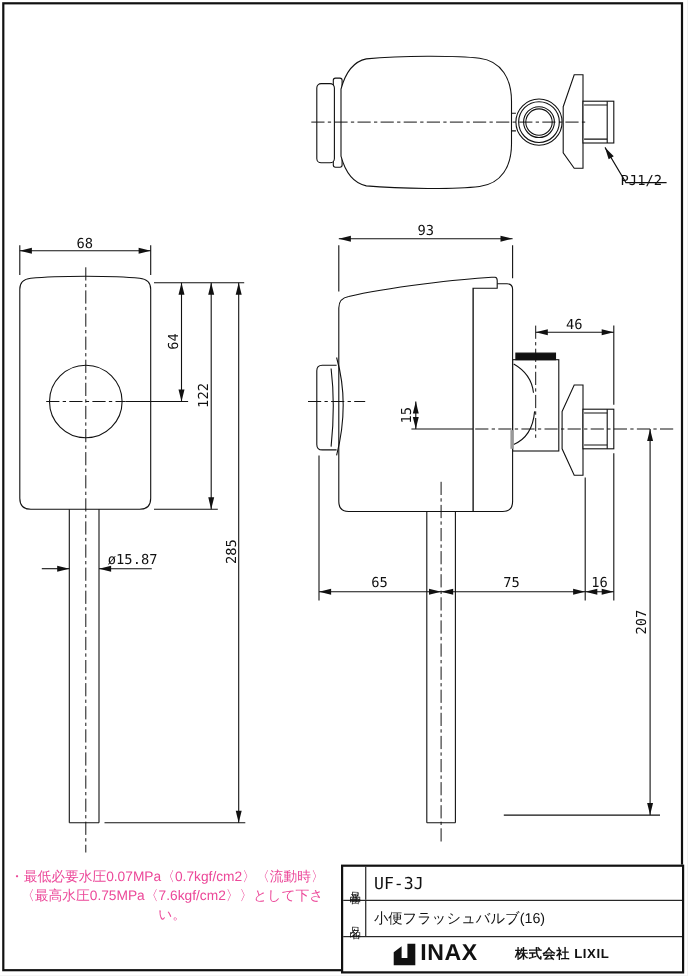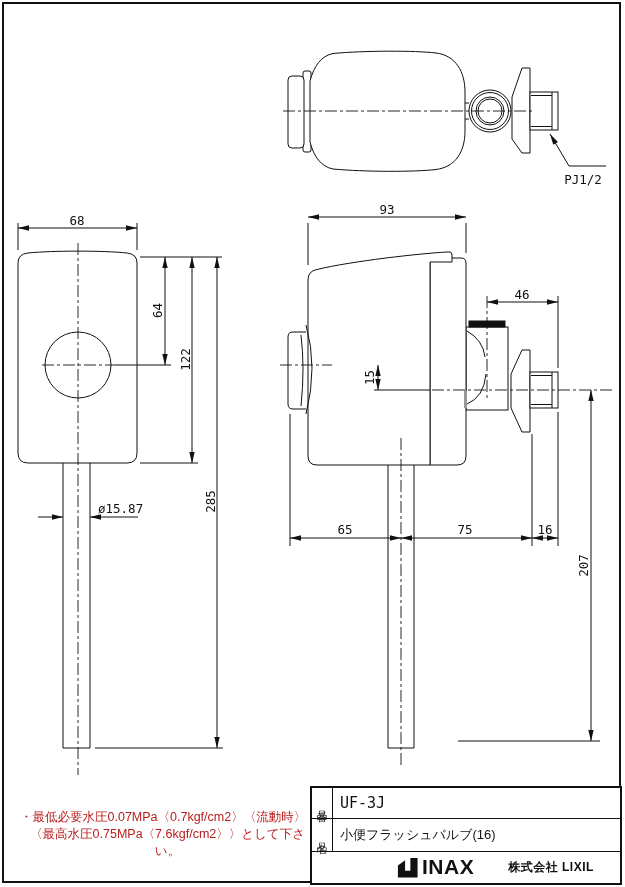--- a/index.html
+++ b/index.html
@@ -9,22 +9,22 @@
   }
   .frame{position:absolute;left:2px;top:2px;width:619px;height:881px;border:2px solid #111;box-sizing:border-box;}
   svg.linework{position:absolute;left:0;top:0;}
   .dim{
     position:absolute;font-family:"DejaVu Sans Mono","Liberation Mono",monospace;
     font-size:12.5px;line-height:15px;color:#111;text-align:center;white-space:nowrap;
   }
   .rot{transform:rotate(-90deg);transform-origin:center center;}
   .left-align{text-align:left;}
   .notes{
-    position:absolute;left:20px;top:789px;width:288px;
-    font-size:12.5px;line-height:17px;color:#b91c1c;letter-spacing:0px;margin-top:20px;
+    position:absolute;left:9px;top:789px;width:288px;
+    font-size:12.5px;line-height:17px;color:#ec4899;letter-spacing:0px;
   }
   .note-line2{padding-left:7px;text-align:center;}
   .title-block{
     position:absolute;left:310px;top:786px;width:312px;height:99px;
     border:2px solid #111;box-sizing:border-box;background:#fff;
   }
   .tb-row{display:flex;border-bottom:1.5px solid #111;box-sizing:border-box;text-align:center;}
   .tb-row.r1{height:31px;}
   .tb-row.r2{height:33px;}
   .tb-row.r3{height:31px;border-bottom:none;align-items:center;}
@@ -33,21 +33,21 @@
     display:flex;align-items:center;justify-content:center;
     font-size:10.5px;line-height:11px;
     writing-mode:vertical-rl;text-orientation:upright;letter-spacing:1px;
   }
   .tb-value{
     flex:1;display:flex;align-items:center;padding-left:7px;
     font-family:"DejaVu Sans Mono","Liberation Mono",monospace;
   }
   .tb-value.partno{font-size:15px;}
   .tb-value.partname{font-size:13px;font-family:"Liberation Sans",sans-serif;}
-  .logo-row{display:flex;align-items:center;width:100%;justify-content:flex-start;padding-left:72px;box-sizing:border-box;margin-left:12px;}
+  .logo-row{display:flex;align-items:center;width:100%;justify-content:flex-start;padding-left:44px;box-sizing:border-box;}
   .logo-mark{width:23px;height:23px;flex:0 0 auto;}
   .brand-text{font-size:21px;font-weight:800;letter-spacing:0.5px;margin-left:3px;margin-top:-2px;}
   .company-text{font-size:12px;font-weight:700;margin-left:34px;letter-spacing:0.5px;}
 </style>
 </head>
 <body>
 
 <div class="page">
   <div class="frame"></div>
 
@@ -161,21 +161,21 @@
       <line x1="558" y1="412" x2="558" y2="546"></line>
       <line x1="290" y1="538" x2="401" y2="538" marker-start="url(#arr)" marker-end="url(#arr)"></line>
       <line x1="401" y1="538" x2="532" y2="538" marker-start="url(#arr)" marker-end="url(#arr)"></line>
       <line x1="532" y1="538" x2="558" y2="538" marker-start="url(#arr)" marker-end="url(#arr)"></line>
 
       <line x1="458" y1="741" x2="600" y2="741"></line>
       <line x1="591" y1="390" x2="591" y2="741" marker-start="url(#arr)" marker-end="url(#arr)"></line>
     </g>
   </svg>
 
-  <span class="dim" style="left:558px;top:172px;width:50px;">PJ1/2</span>
+  <span class="dim" style="left:558px;top:156px;width:50px;">PJ1/2</span>
   <span class="dim" style="left:362px;top:202px;width:50px;">93</span>
   <span class="dim" style="left:52px;top:213px;width:50px;">68</span>
   <span class="dim rot" style="left:132px;top:303px;width:50px;">64</span>
   <span class="dim rot" style="left:160px;top:352px;width:50px;">122</span>
   <span class="dim rot" style="left:185px;top:494px;width:50px;">285</span>
   <span class="dim left-align" style="left:98px;top:501px;width:60px;">ø15.87</span>
   <span class="dim rot" style="left:344px;top:370px;width:50px;">15</span>
   <span class="dim" style="left:497px;top:287px;width:50px;">46</span>
   <span class="dim" style="left:320px;top:522px;width:50px;">65</span>
   <span class="dim" style="left:440px;top:522px;width:50px;">75</span>

